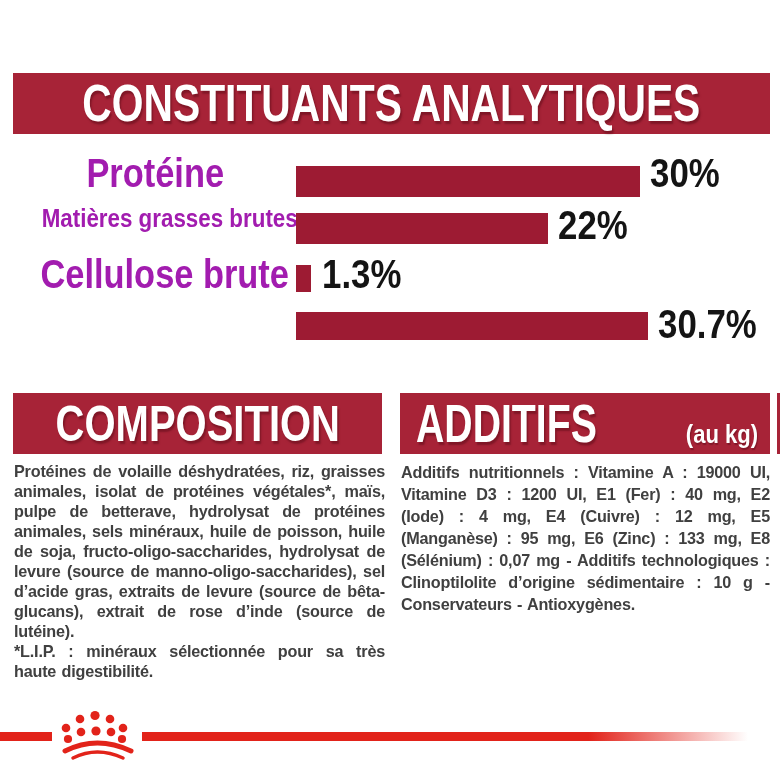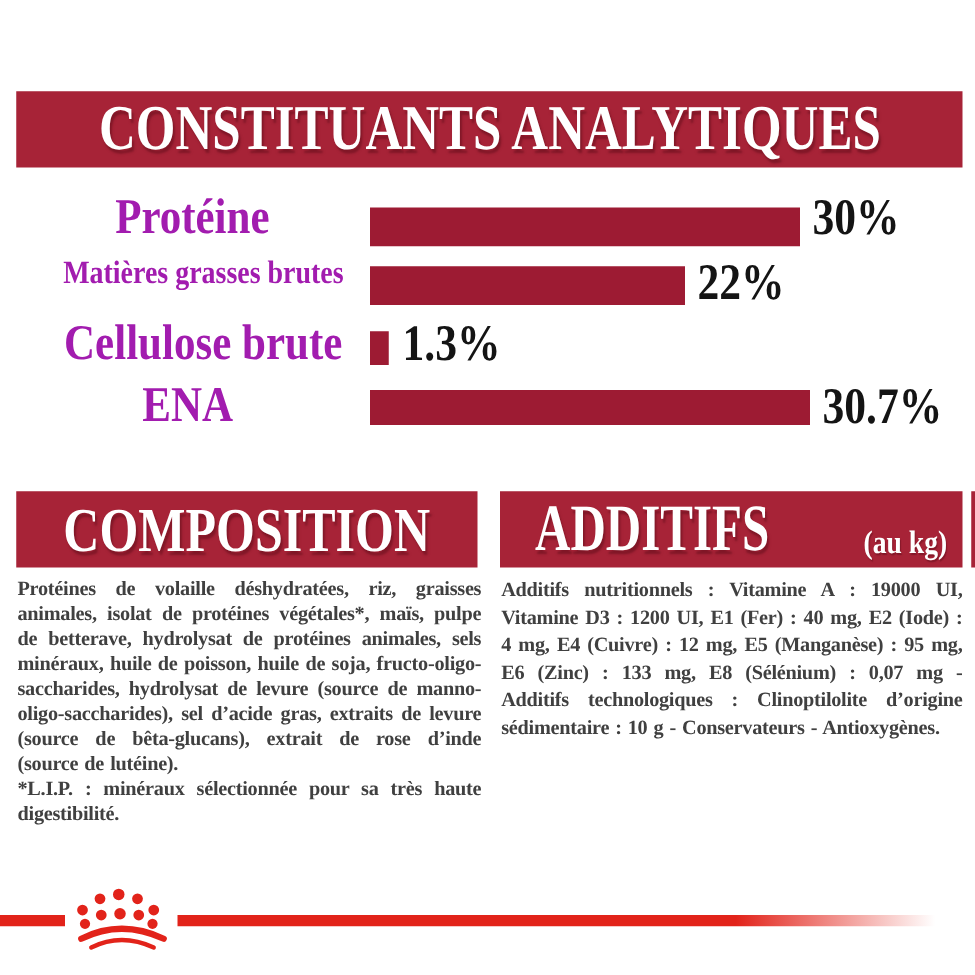--- a/index.html
+++ b/index.html
@@ -1,24 +1,24 @@
 <!DOCTYPE html>
 <html><head>
 <meta charset="utf-8">
 <style>
   html,body { margin:0; padding:0; background:#fff; }
   .page {
     position:relative; width:780px; height:780px; background:#ffffff;
-    font-family:Liberation Serif, serif; overflow:hidden;
+    font-family:Liberation Sans, sans-serif; overflow:hidden;
   }
   
   .banner { position:absolute; background:#A72337; display:flex; align-items:center; justify-content:center; }
   .banner-main { left:13px; top:73px;  width:757px; height:61px; }
   .banner-comp { left:13px; top:393px; width:369px; height:61px; }
-  .banner-add  { left:400px; top:393px; width:370px; height:61px; justify-content:flex-start; padding-left:28px; box-sizing:border-box; }
+  .banner-add  { left:400px; top:393px; width:370px; height:61px; justify-content:flex-start; padding-left:16px; box-sizing:border-box; }
   .edge-sliver { position:absolute; left:777px; top:393px; width:3px; height:61px; background:#A72337; }
   .banner-text {
     color:#fff; font-weight:bold; white-space:nowrap; line-height:1;
     text-shadow:2px 3px 2px rgba(96,12,26,0.55);
   }
   .t-main { font-size:51px; display:inline-block; transform:scaleX(0.80); }
   .t-comp { font-size:50px; display:inline-block; transform:scaleX(0.80); }
   .t-add  { font-size:53px; display:inline-block; transform:scaleX(0.74); transform-origin:left center; }
   .t-aukg {
     position:absolute; right:12px; bottom:7px; color:#fff; font-weight:bold; font-size:26px;
@@ -71,21 +71,20 @@
   <div class="row-value val0"><span class="cnd">30%</span></div>
 
   <div class="row-label lab1"><span class="cnd">Matières grasses brutes</span></div>
   <div class="bar bar1" style="width: 252px;"></div>
   <div class="row-value val1"><span class="cnd">22%</span></div>
 
   <div class="row-label lab2"><span class="cnd">Cellulose brute</span></div>
   <div class="bar bar2" style="width: 15px;"></div>
   <div class="row-value val2"><span class="cnd">1.3%</span></div>
 
-  <div class="row-label lab3"><span class="cnd">ENA</span></div>
   <div class="bar bar3" style="width: 352px;"></div>
   <div class="row-value val3"><span class="cnd">30.7%</span></div>
 
   <div class="banner banner-comp">
     <span class="banner-text t-comp">COMPOSITION</span>
   </div>
   <div class="body-text comp-text">
     <p>Protéines de volaille déshydratées, riz, graisses animales, isolat de protéines végétales*, maïs, pulpe de betterave, hydrolysat de protéines animales, sels minéraux, huile de poisson, huile de soja, fructo-oligo-saccharides, hydrolysat de levure (source de manno-oligo-saccharides), sel d’acide gras, extraits de levure (source de bêta-glucans), extrait de rose d’inde (source de lutéine).</p>
     <p>*L.I.P. : minéraux sélectionnée pour sa très haute digestibilité.</p>
   </div>

